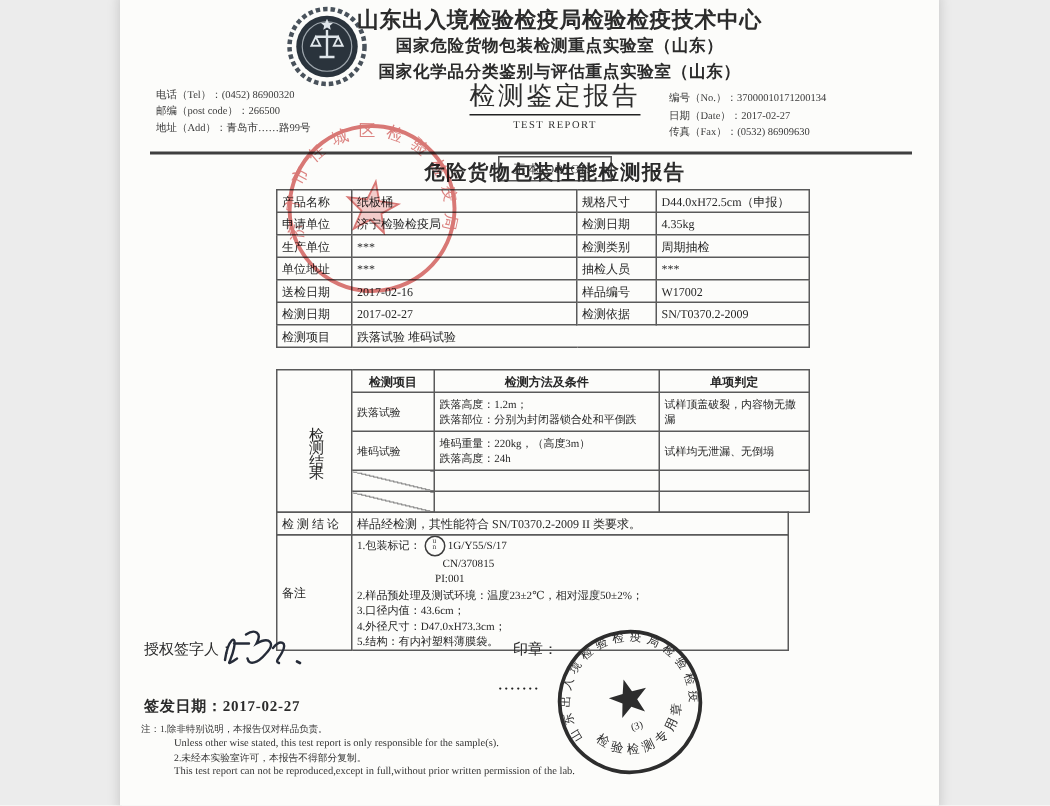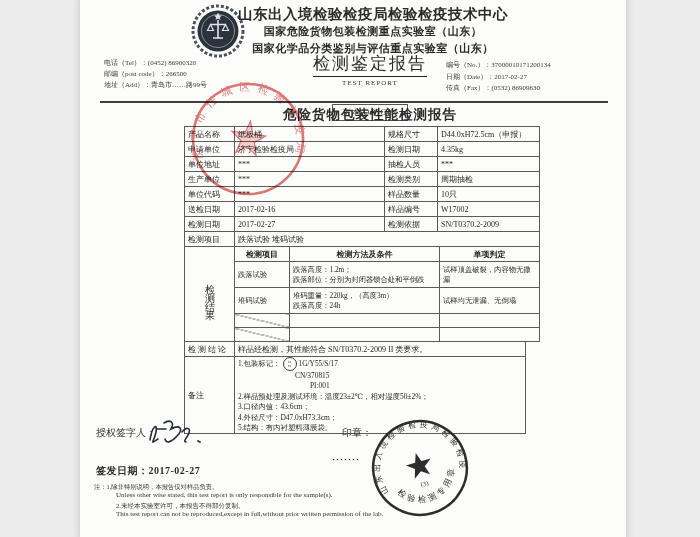--- a/index.html
+++ b/index.html
@@ -49,21 +49,21 @@
   .rrow td{height:25px;}
   .erow td{height:13px;}
   .diag{background:linear-gradient(to top right,transparent 48.5%,#777 48.5%,#777 51.5%,transparent 51.5%);}
   .t-con{left:104px;top:345px;width:329px;}
   .t-con td{height:14px;}
   .lab43{width:43px;text-align:left;}
   .t-rem{left:104px;top:360px;width:329px;}
   .t-rem td{vertical-align:middle;}
   .rem-body{height:64px;font-size:7.4px;line-height:10.4px;vertical-align:middle;}
   .rem-line{white-space:nowrap;}
-  .ind1{margin-left:57px;} .ind2{margin-left:72px;}
+  .ind1{margin-left:57px;} .ind2{margin-left:52px;}
   .un-circle{display:inline-flex;flex-direction:column;align-items:center;justify-content:center;
     width:12px;height:12px;border:1.2px solid #3d3d3d;border-radius:50%;
     font-size:5px;line-height:4px;vertical-align:middle;margin:0 2px;color:#3d3d3d;}
   
   .signlab{left:16px;top:430px;font-size:10px;}
   .sigsvg{left:62px;top:418px;}
   .issue{left:16px;top:455px;font-size:10px;font-weight:bold;letter-spacing:.5px;margin-top:13px;}
   .seallab{left:262px;top:430px;font-size:10px;}
   .dots{left:252px;top:458px;font-size:9px;font-weight:bold;letter-spacing:1px;color:#222;}
   .sealsvg{left:288px;top:420px;}
@@ -121,36 +121,30 @@
       <td class="c-l2">规格尺寸</td>
       <td class="c-v2">D44.0xH72.5cm（申报）</td>
     </tr>
     <tr>
       <td>申请单位</td>
       <td>济宁检验检疫局</td>
       <td>检测日期</td>
       <td>4.35kg</td>
     </tr>
     <tr>
+      <td>生产单位</td>
+      <td>***</td>
+      <td>检测类别</td>
+      <td>周期抽检</td>
+    </tr>
+    <tr>
       <td>单位地址</td>
       <td>***</td>
       <td>抽检人员</td>
       <td>***</td>
-    </tr>
-    <tr>
-      <td>生产单位</td>
-      <td>***</td>
-      <td>检测类别</td>
-      <td>周期抽检</td>
-    </tr>
-    <tr>
-      <td>单位代码</td>
-      <td>***</td>
-      <td>样品数量</td>
-      <td>10只</td>
     </tr>
     <tr>
       <td>送检日期</td>
       <td>2017-02-16</td>
       <td>样品编号</td>
       <td>W17002</td>
     </tr>
     <tr>
       <td>检测日期</td>
       <td>2017-02-27</td>

